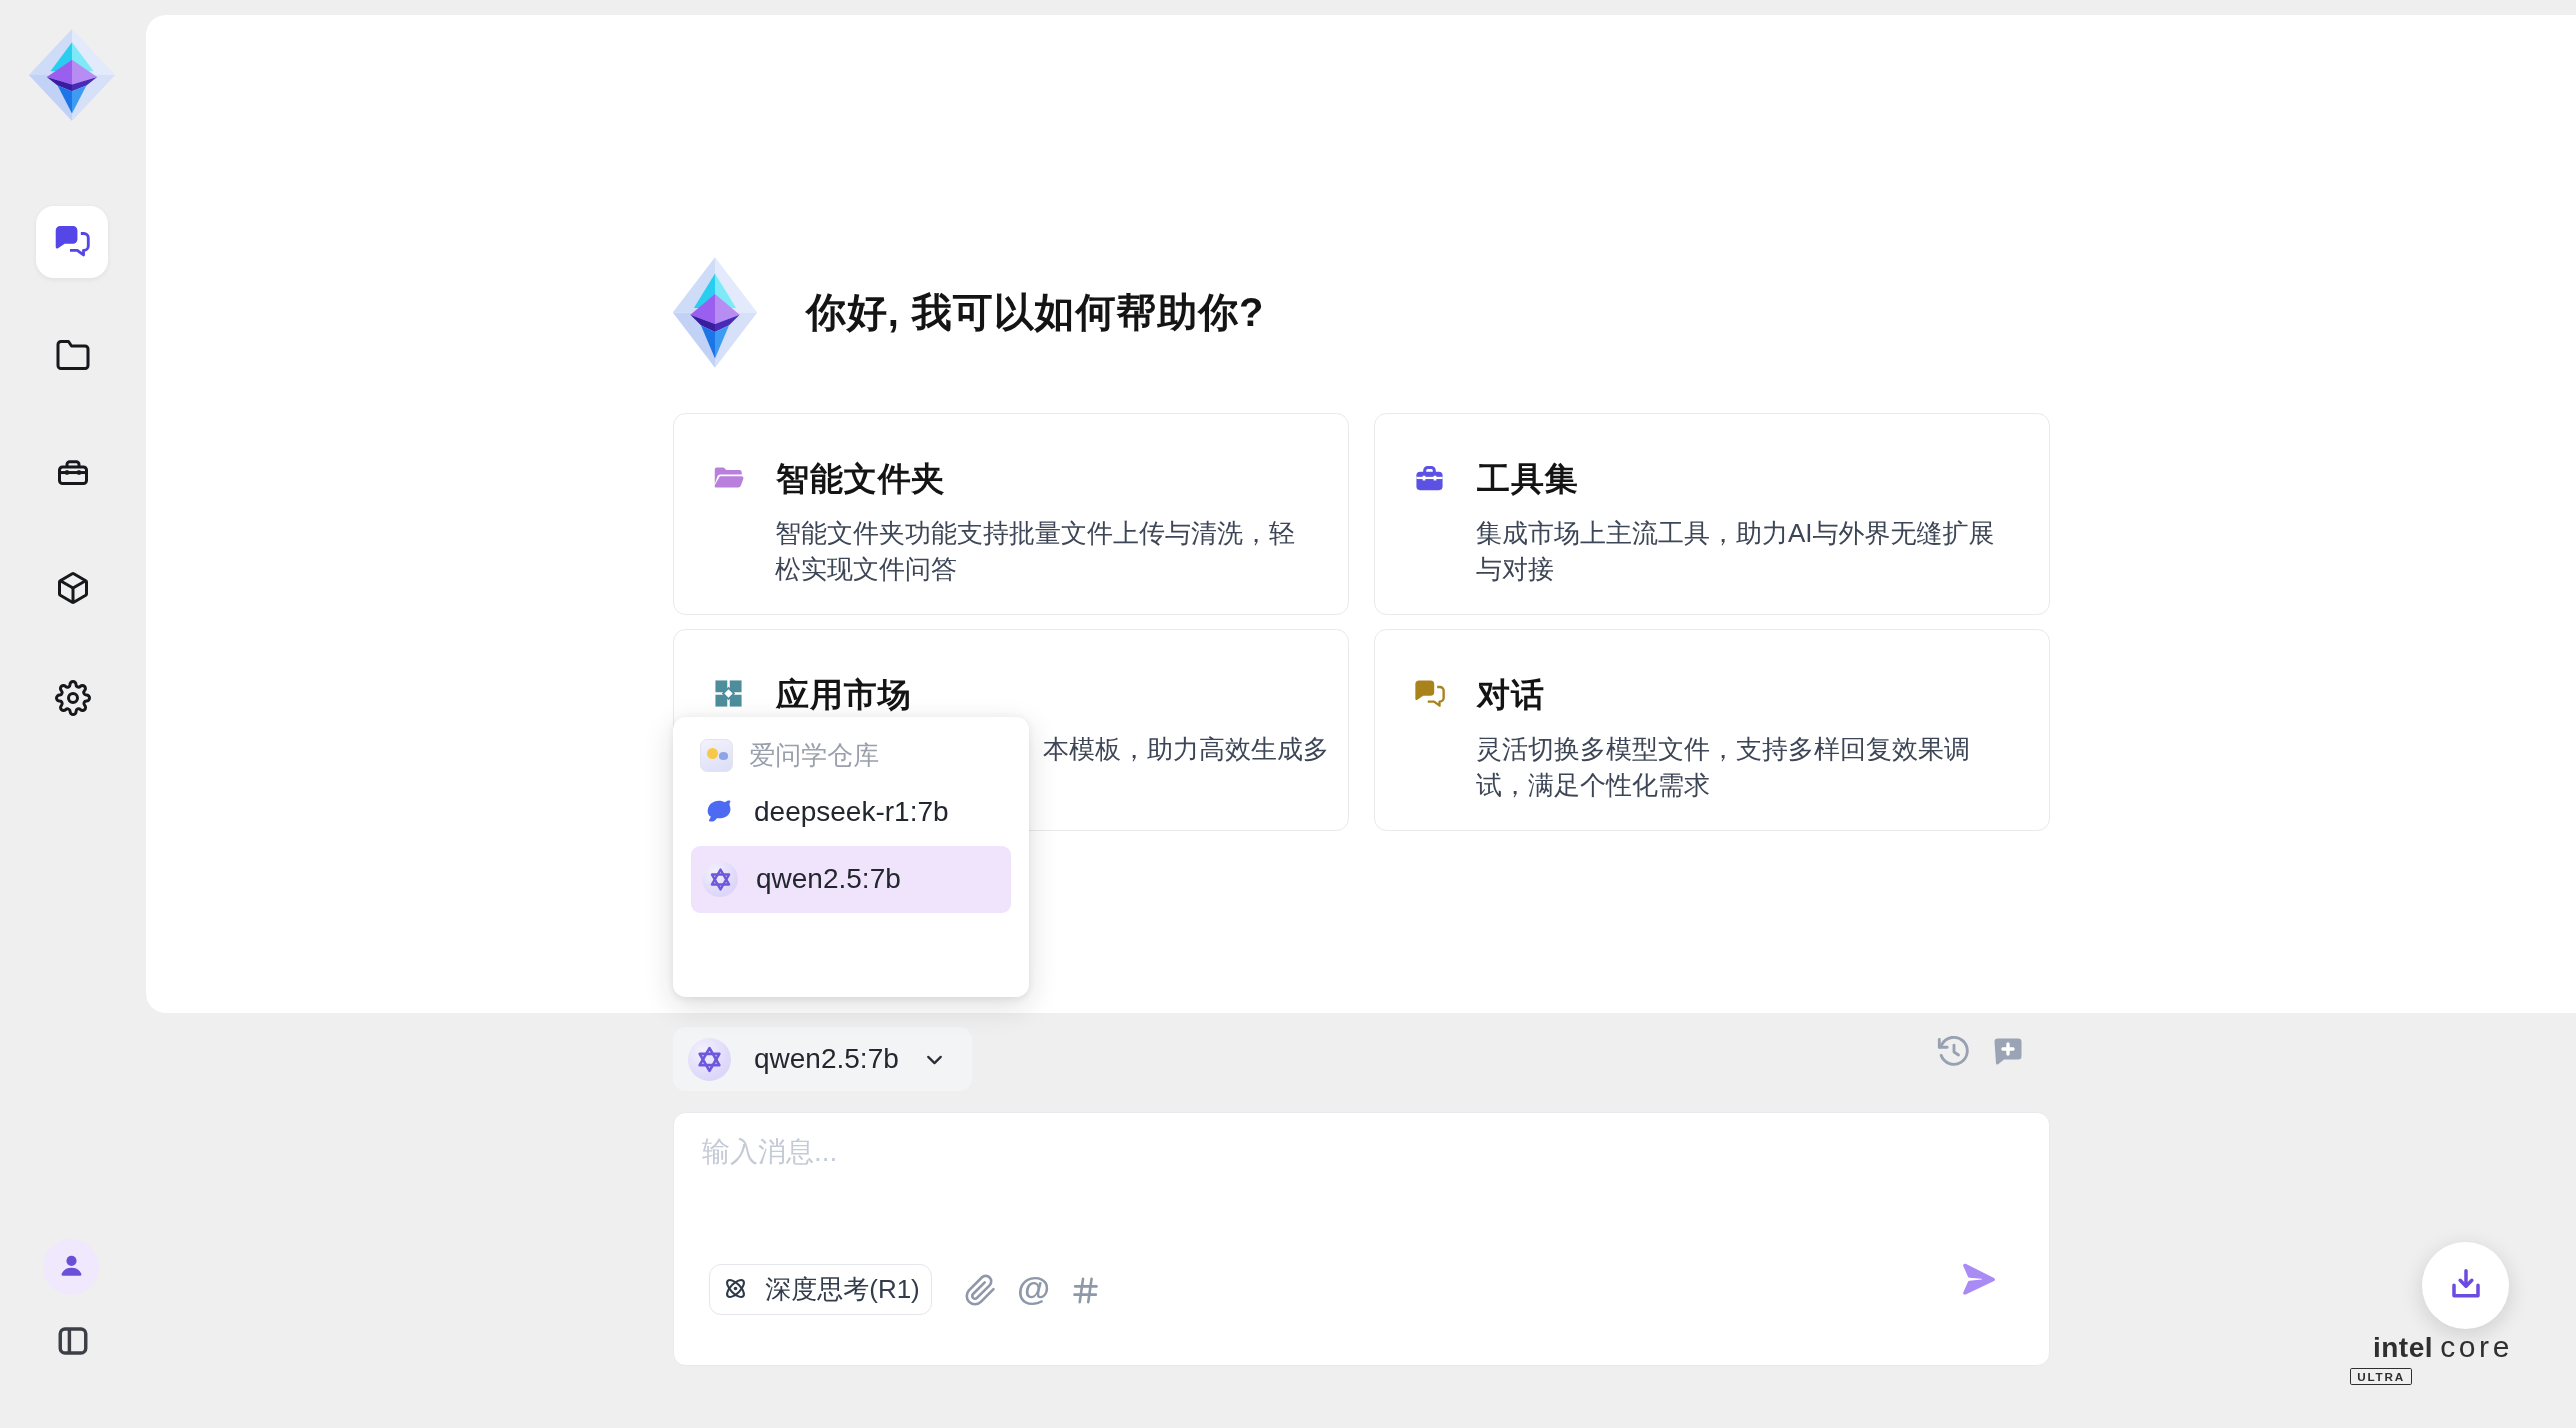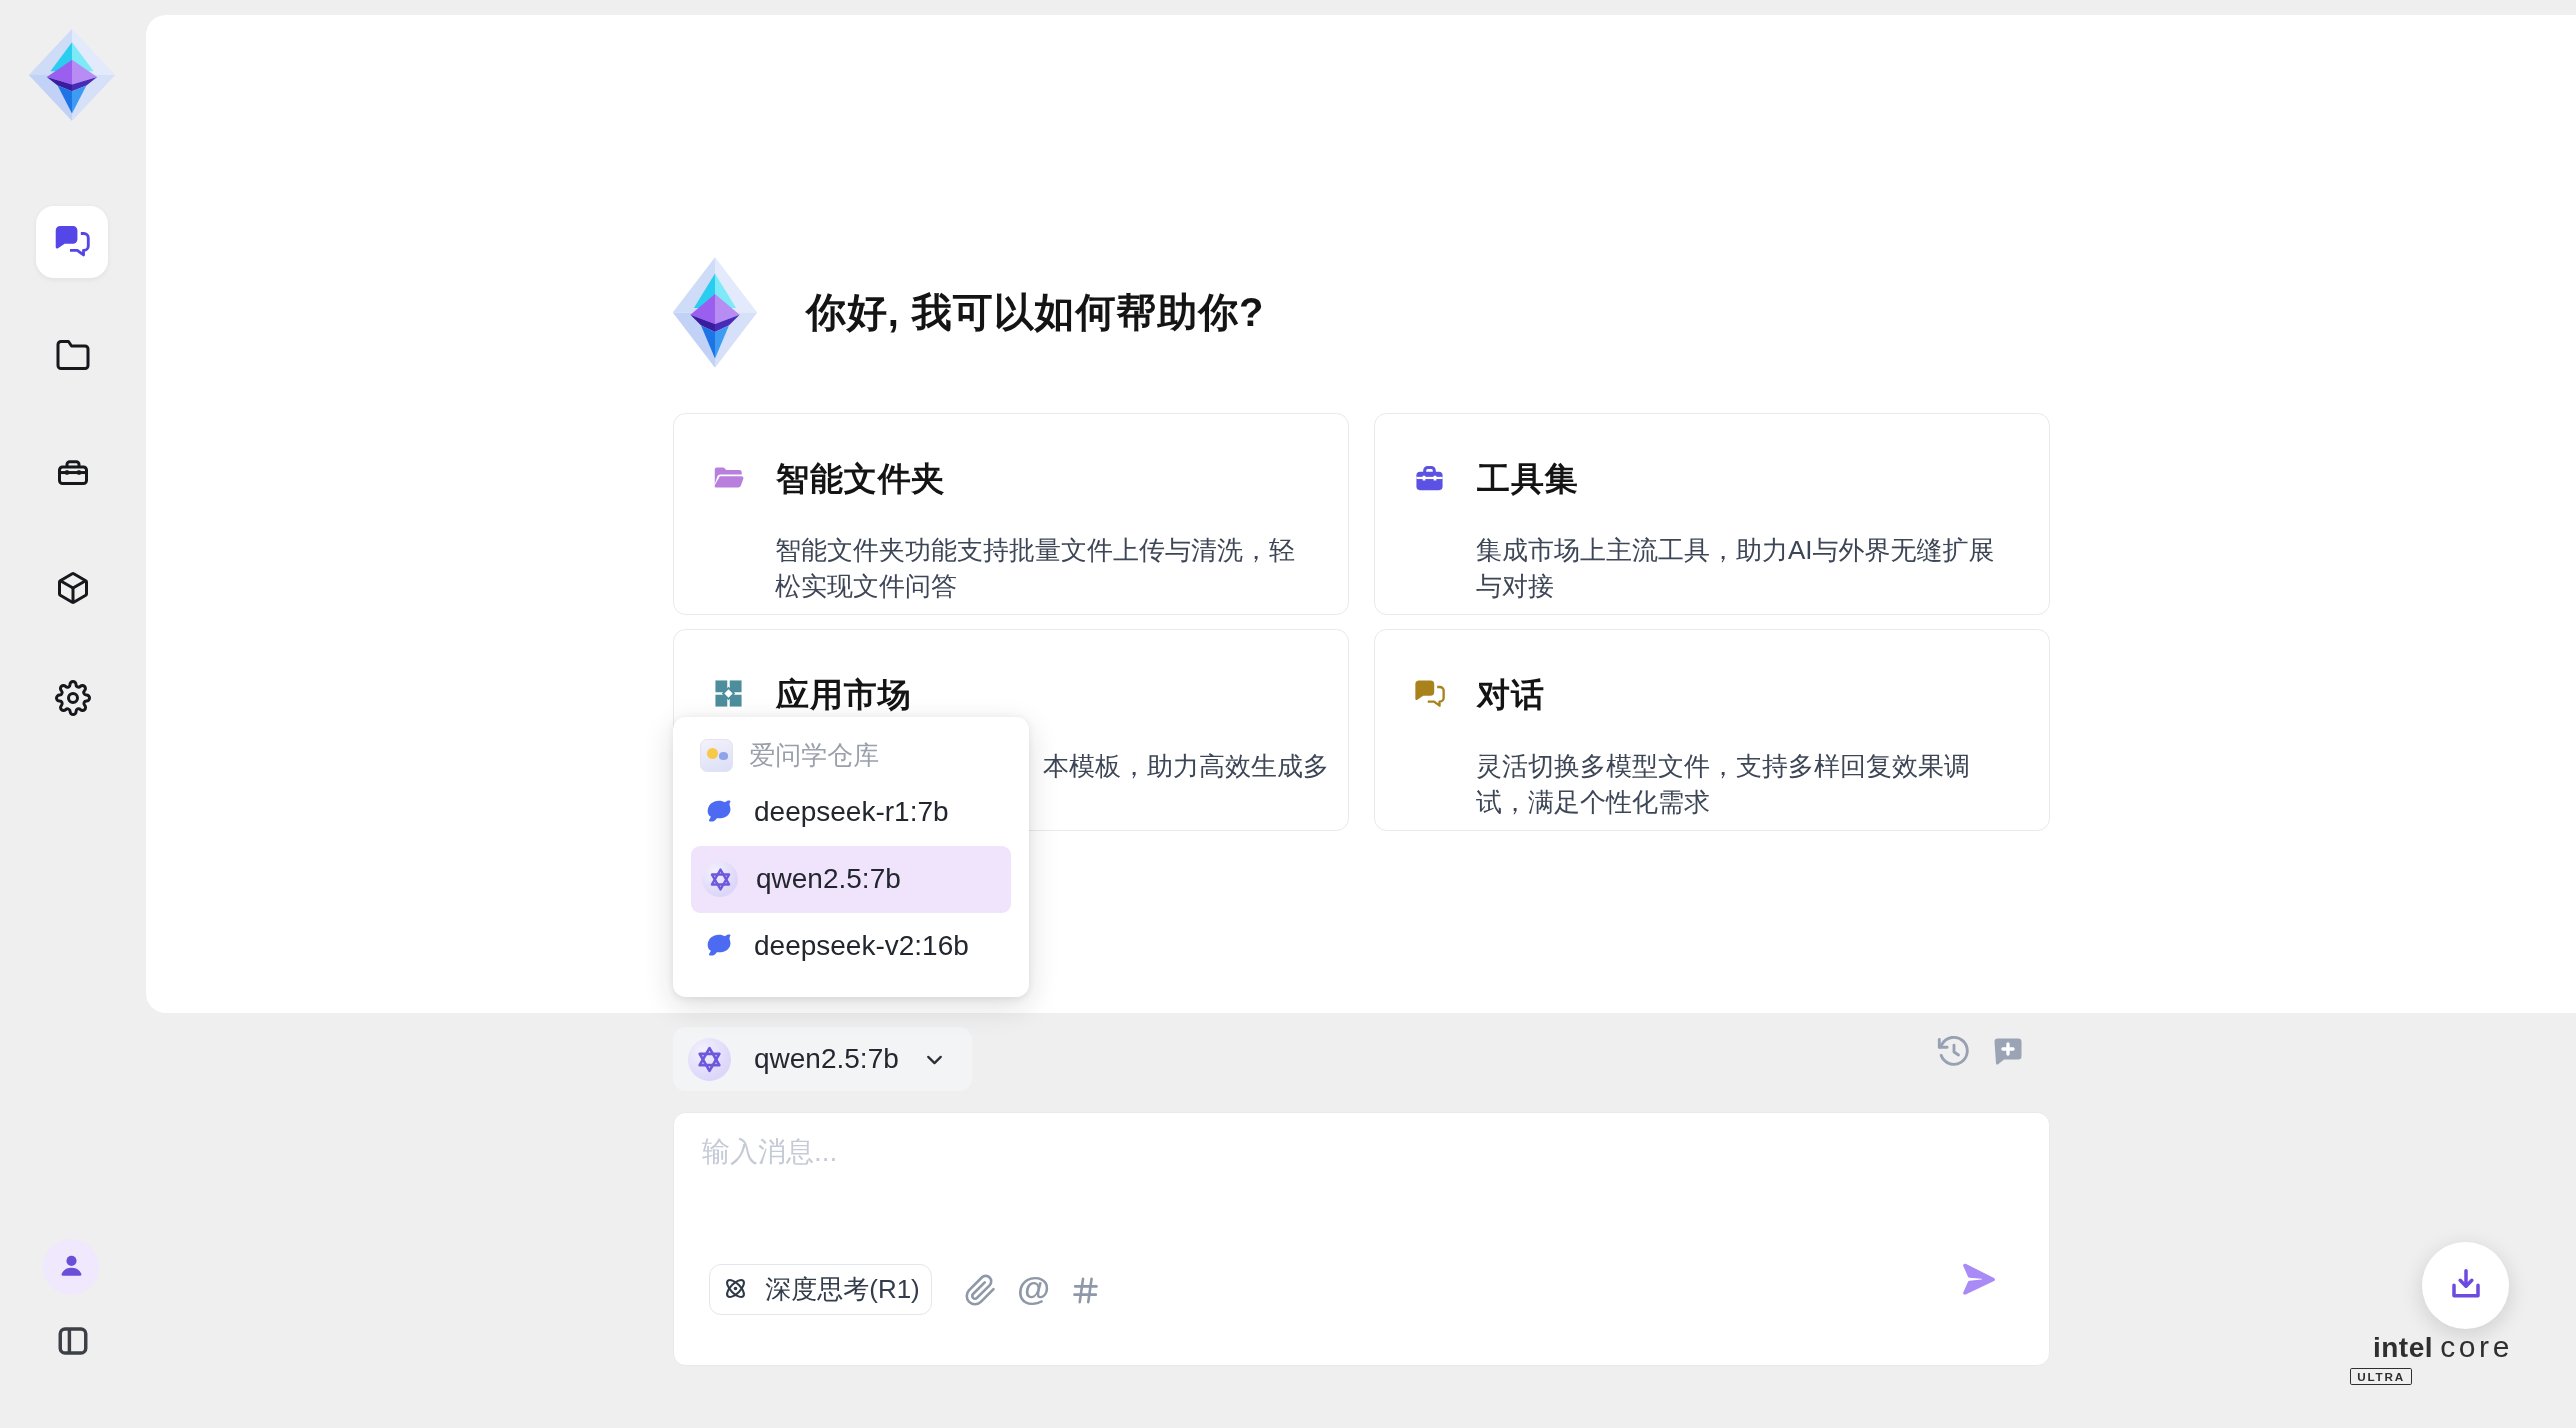--- a/index.html
+++ b/index.html
@@ -43,21 +43,21 @@
     position:absolute; left:527px; top:398px; width:1377px;
     display:grid; grid-template-columns:676px 676px; grid-auto-rows:202px; column-gap:25px; row-gap:13.5px;
   }
   .card {
     border:1.4px solid #e9e9ec; border-radius:12.6px; background:#fff;
     padding:43px 36px 0 38px; cursor:pointer;
   }
   .card-head { display:flex; align-items:center; gap:31px; }
   .card-head svg { width:33px; height:33px; flex:0 0 auto; }
   .card-title { font-size:33px; font-weight:bold; color:#141414; letter-spacing:0.9px; }
-  .card-desc { margin-top:30px; margin-left:63px; font-size:26px; line-height:36px; color:#3d4656; }
+  .card-desc { margin-top:13px; margin-left:63px; font-size:26px; line-height:36px; color:#3d4656; }
   .card-desc.fragment { margin-left:331px; white-space:nowrap; }
   
   .dropdown {
     position:absolute; left:527px; top:702px; width:356px; height:280px;
     background:#fff; border-radius:12.6px; z-index:20;
     box-shadow:0 9px 31px rgba(25,29,40,0.14), 0 1.8px 7.2px rgba(25,29,40,0.08);
     padding:14.5px 18px;
   }
   .dd-group { height:47px; display:flex; align-items:center; gap:16.3px; padding-left:9px; }
   .dd-group-label { font-size:26px; color:#9aa0ab; }
@@ -324,28 +324,20 @@
     <div class="dd-option selected">
       <span class="qwen-badge">
         <svg viewBox="0 0 24 24" fill="none" stroke="#6e58dd" stroke-width="2.1" stroke-linejoin="round">
           <path d="M12 3.2l7.6 13.2H4.4z"></path>
           <path d="M12 20.8L4.4 7.6h15.2z"></path>
         </svg>
       </span>
       <span>qwen2.5:7b</span>
     </div>
 
-    <div class="dd-option">
-      <span>
-        <svg viewBox="0 0 24 24" width="34" height="34">
-          <path d="M4 13.6c0-4.5 3.6-7.4 8-7.4 1.6 0 3.1.4 4.3 1.1.9-.9 2.2-1.4 3.4-1.2.4.07.54.5.32.82-.52.78-.7 1.68-.5 2.58.4.9.58 1.8.58 2.7 0 4-3.6 6.4-8.1 6.4-.5 0-1-.03-1.5-.1l-1.2 1.5c-.4.5-1 .8-1.63.8H5.6c-.5 0-.82-.52-.6-.95l1.3-2.4C5 16.9 4 15.4 4 13.6z" fill="#4d6bf2"></path>
-        </svg>
-      </span>
-      <span>deepseek-v2:16b</span>
-    </div>
   </div>
 
   <div class="model-btn">
     <span class="qwen-badge">
       <svg viewBox="0 0 24 24" fill="none" stroke="#6e58dd" stroke-width="2.1" stroke-linejoin="round">
         <path d="M12 3.2l7.6 13.2H4.4z"></path>
         <path d="M12 20.8L4.4 7.6h15.2z"></path>
       </svg>
     </span>
     <span class="model-label">qwen2.5:7b</span>

